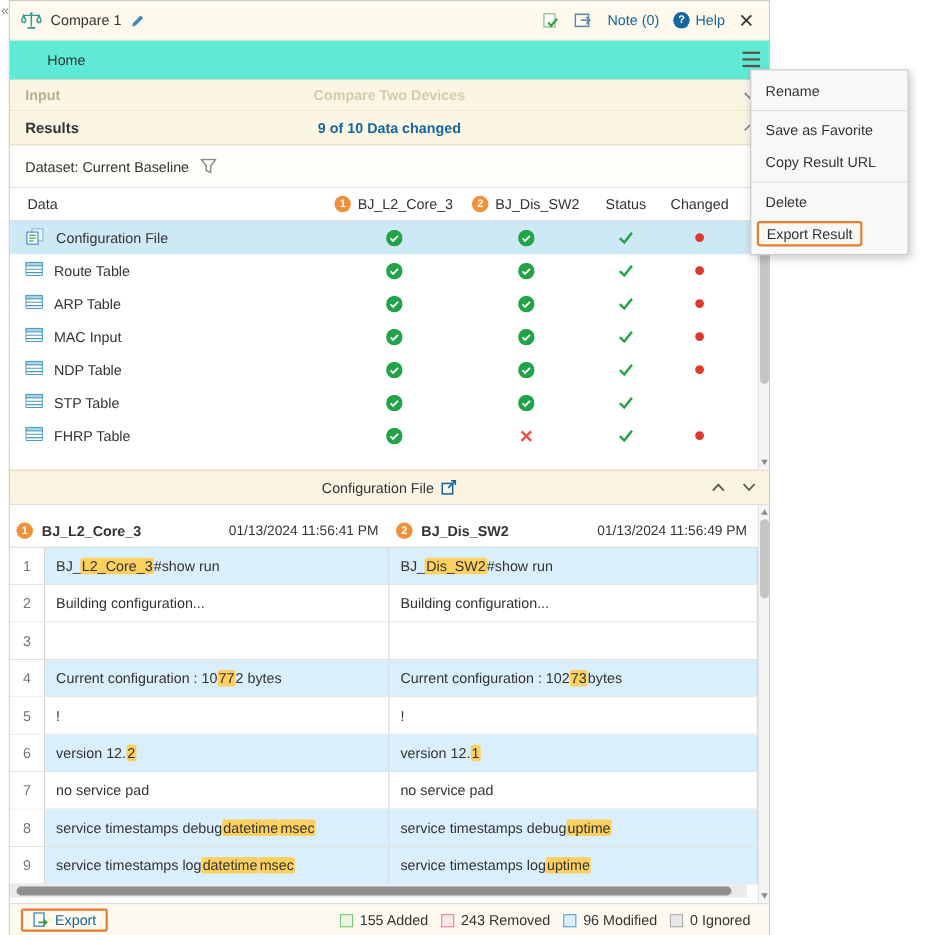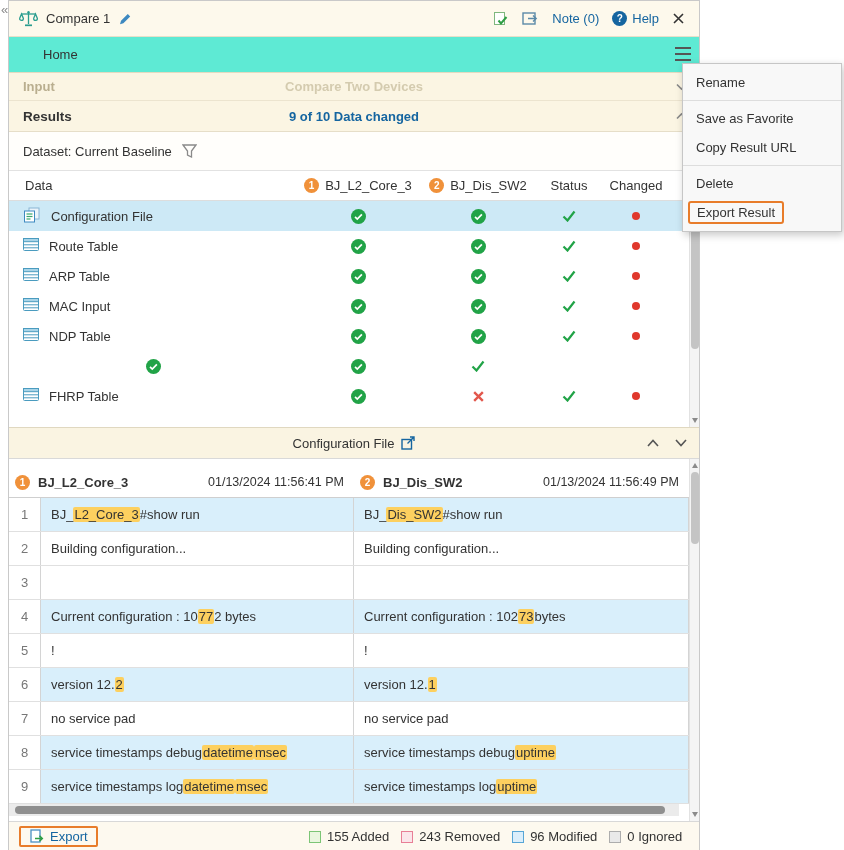--- a/index.html
+++ b/index.html
@@ -82,21 +82,21 @@
   .hthumb { position:absolute; left:6px; top:2px; width:650px; height:8px; background:#8f8f8f; border-radius:4px; }
 
   
   .footer { height:30px; background:#fdf9ef; border-top:1px solid #d8d8d8; display:flex; align-items:center; padding:0 10px; flex:1 0 auto; position:relative; }
   .annot2 { border:2px solid #e87c2a; border-radius:2px; padding:1px 8px; display:inline-flex; align-items:center; gap:6px; cursor:pointer; color:#1565a0; }
   .legend { position:absolute; left:300px; display:flex; align-items:center; gap:12px; }
   .lg { display:inline-flex; align-items:center; gap:6px; color:#333; }
   .sq { width:12px; height:12px; border:1px solid; display:inline-block; }
 
   
-  .menu { position:absolute; left:682px; top:63px; width:160px; background:#f8f8f8; border:1px solid #c6c6c6; box-shadow:2px 3px 8px rgba(0,0,0,.22); z-index:60; padding:4px 0; }
+  .menu { position:absolute; left:682px; top:63px; width:144px; background:#f8f8f8; border:1px solid #c6c6c6; box-shadow:2px 3px 8px rgba(0,0,0,.22); z-index:60; padding:4px 0; }
   .mitem { min-height:29px; display:flex; align-items:center; padding:0 13px; font-size:13px; color:#333; cursor:pointer; }
   .mdivider { height:1px; background:#ddd; margin:3px 0; }
   .annot { border:2px solid #e87c2a; border-radius:3px; padding:2px 7px; margin-left:-8px; }
 </style>
 </head>
 <body>
 
 <div class="page">
   <span class="collapse">«</span>
 
@@ -390,20 +390,31 @@
               <svg width="14" height="12" viewBox="0 0 14 12">
                 <path d="M1.5 6.5l4 4L12.5 1.5" stroke="#21a347" stroke-width="2.2" fill="none"></path>
               </svg>
             </span>
           </div>
           <div class="c-mid">
             <span class="dot"></span>
           </div>
         </div>
         <div class="trow">
+          <div class="c-name">
+            <span><span class="ic">
+                <svg width="16" height="13" viewBox="0 0 16 13">
+                  <rect x="0.5" y="0.5" width="15" height="12" rx="1" fill="#fff" stroke="#4a9bbf"></rect>
+                  <rect x="0.5" y="0.5" width="15" height="3.2" fill="#a8d4e8" stroke="#4a9bbf"></rect>
+                  <line x1="0.5" y1="6.8" x2="15.5" y2="6.8" stroke="#4a9bbf"></line>
+                  <line x1="0.5" y1="9.8" x2="15.5" y2="9.8" stroke="#4a9bbf"></line>
+                </svg>
+              </span></span>
+            <span>STP Table</span>
+          </div>
           <div class="c-mid">
             <span class="ic">
               <svg width="15" height="15" viewBox="0 0 16 16">
                 <circle cx="8" cy="8" r="8" fill="#21a347"></circle>
                 <path d="M4.3 8.3l2.4 2.4 4.9-5" stroke="#fff" stroke-width="1.8" fill="none"></path>
               </svg>
             </span>
           </div>
           <div class="c-mid">
             <span class="ic">

